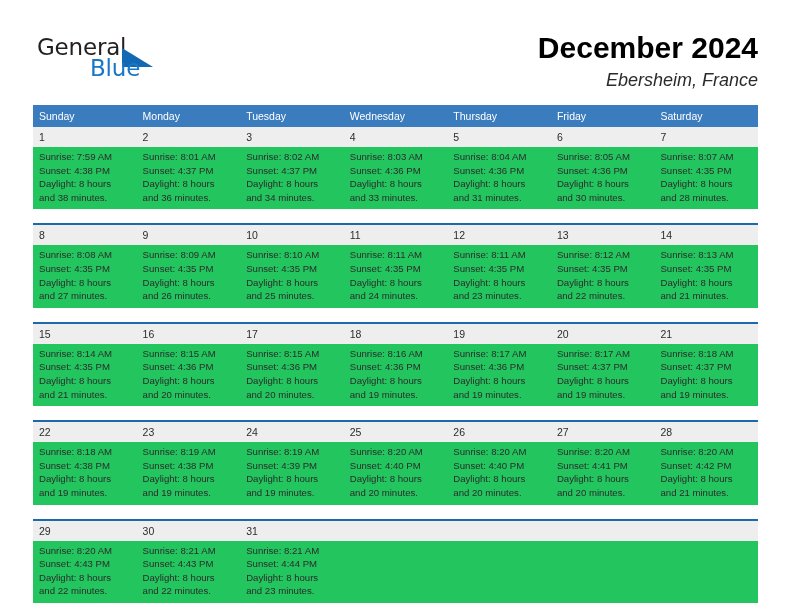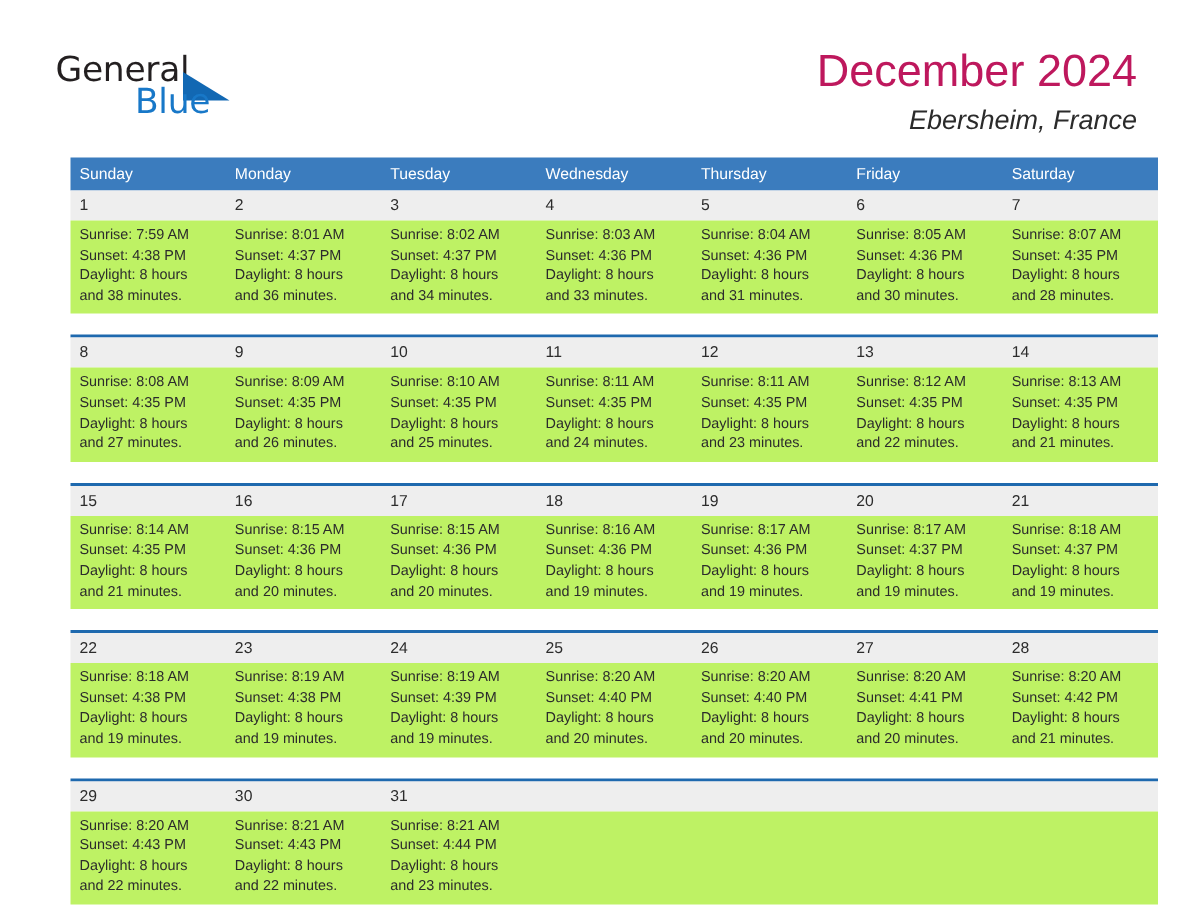--- a/index.html
+++ b/index.html
@@ -66,43 +66,42 @@
   }
 
   .title-block {
     position: absolute;
     right: 0px;
     top: 0px;
     text-align: right;
   }
   .cal-title {
     font-size: 30px;
-    font-weight: normal;
-    color: #be185d;
+    font-weight: bold;
+    color: #000000;
     line-height: 36px;
     white-space: nowrap;
     font-family: "Liberation Sans", sans-serif;
   }
   .cal-subtitle {
     font-size: 18px;
     color: #2b2b2b;
     line-height: 20px;
     margin-top: 4px;
     white-space: nowrap;
     font-family: "Liberation Sans", sans-serif;
     font-style: italic;
   }
 
   
   .calendar {
     position: absolute;
     left: 33px;
     top: 105px;
     width: 725px;
-    margin-left: 14px;
   }
   .weekday-row {
     display: flex;
     width: 100%;
     background: #3b7cbe;
   }
   .weekday {
     flex: 1 1 0;
     box-sizing: border-box;
     padding: 4px 0 4px 6px;
@@ -137,21 +136,21 @@
     font-size: 10.5px;
     color: #2c2c2c;
     line-height: 14px;
   }
   .daynum.empty {
     color: transparent;
   }
   .detail-row {
     display: flex;
     width: 100%;
-    background: #bef264;
+    background: #22c55e;
   }
   .detail {
     flex: 1 1 0;
     box-sizing: border-box;
     padding: 3px 6px 5px 6px;
     font-size: 9.6px;
     color: #2c2c2c;
     line-height: 13.6px;
   }
   .detail div {

